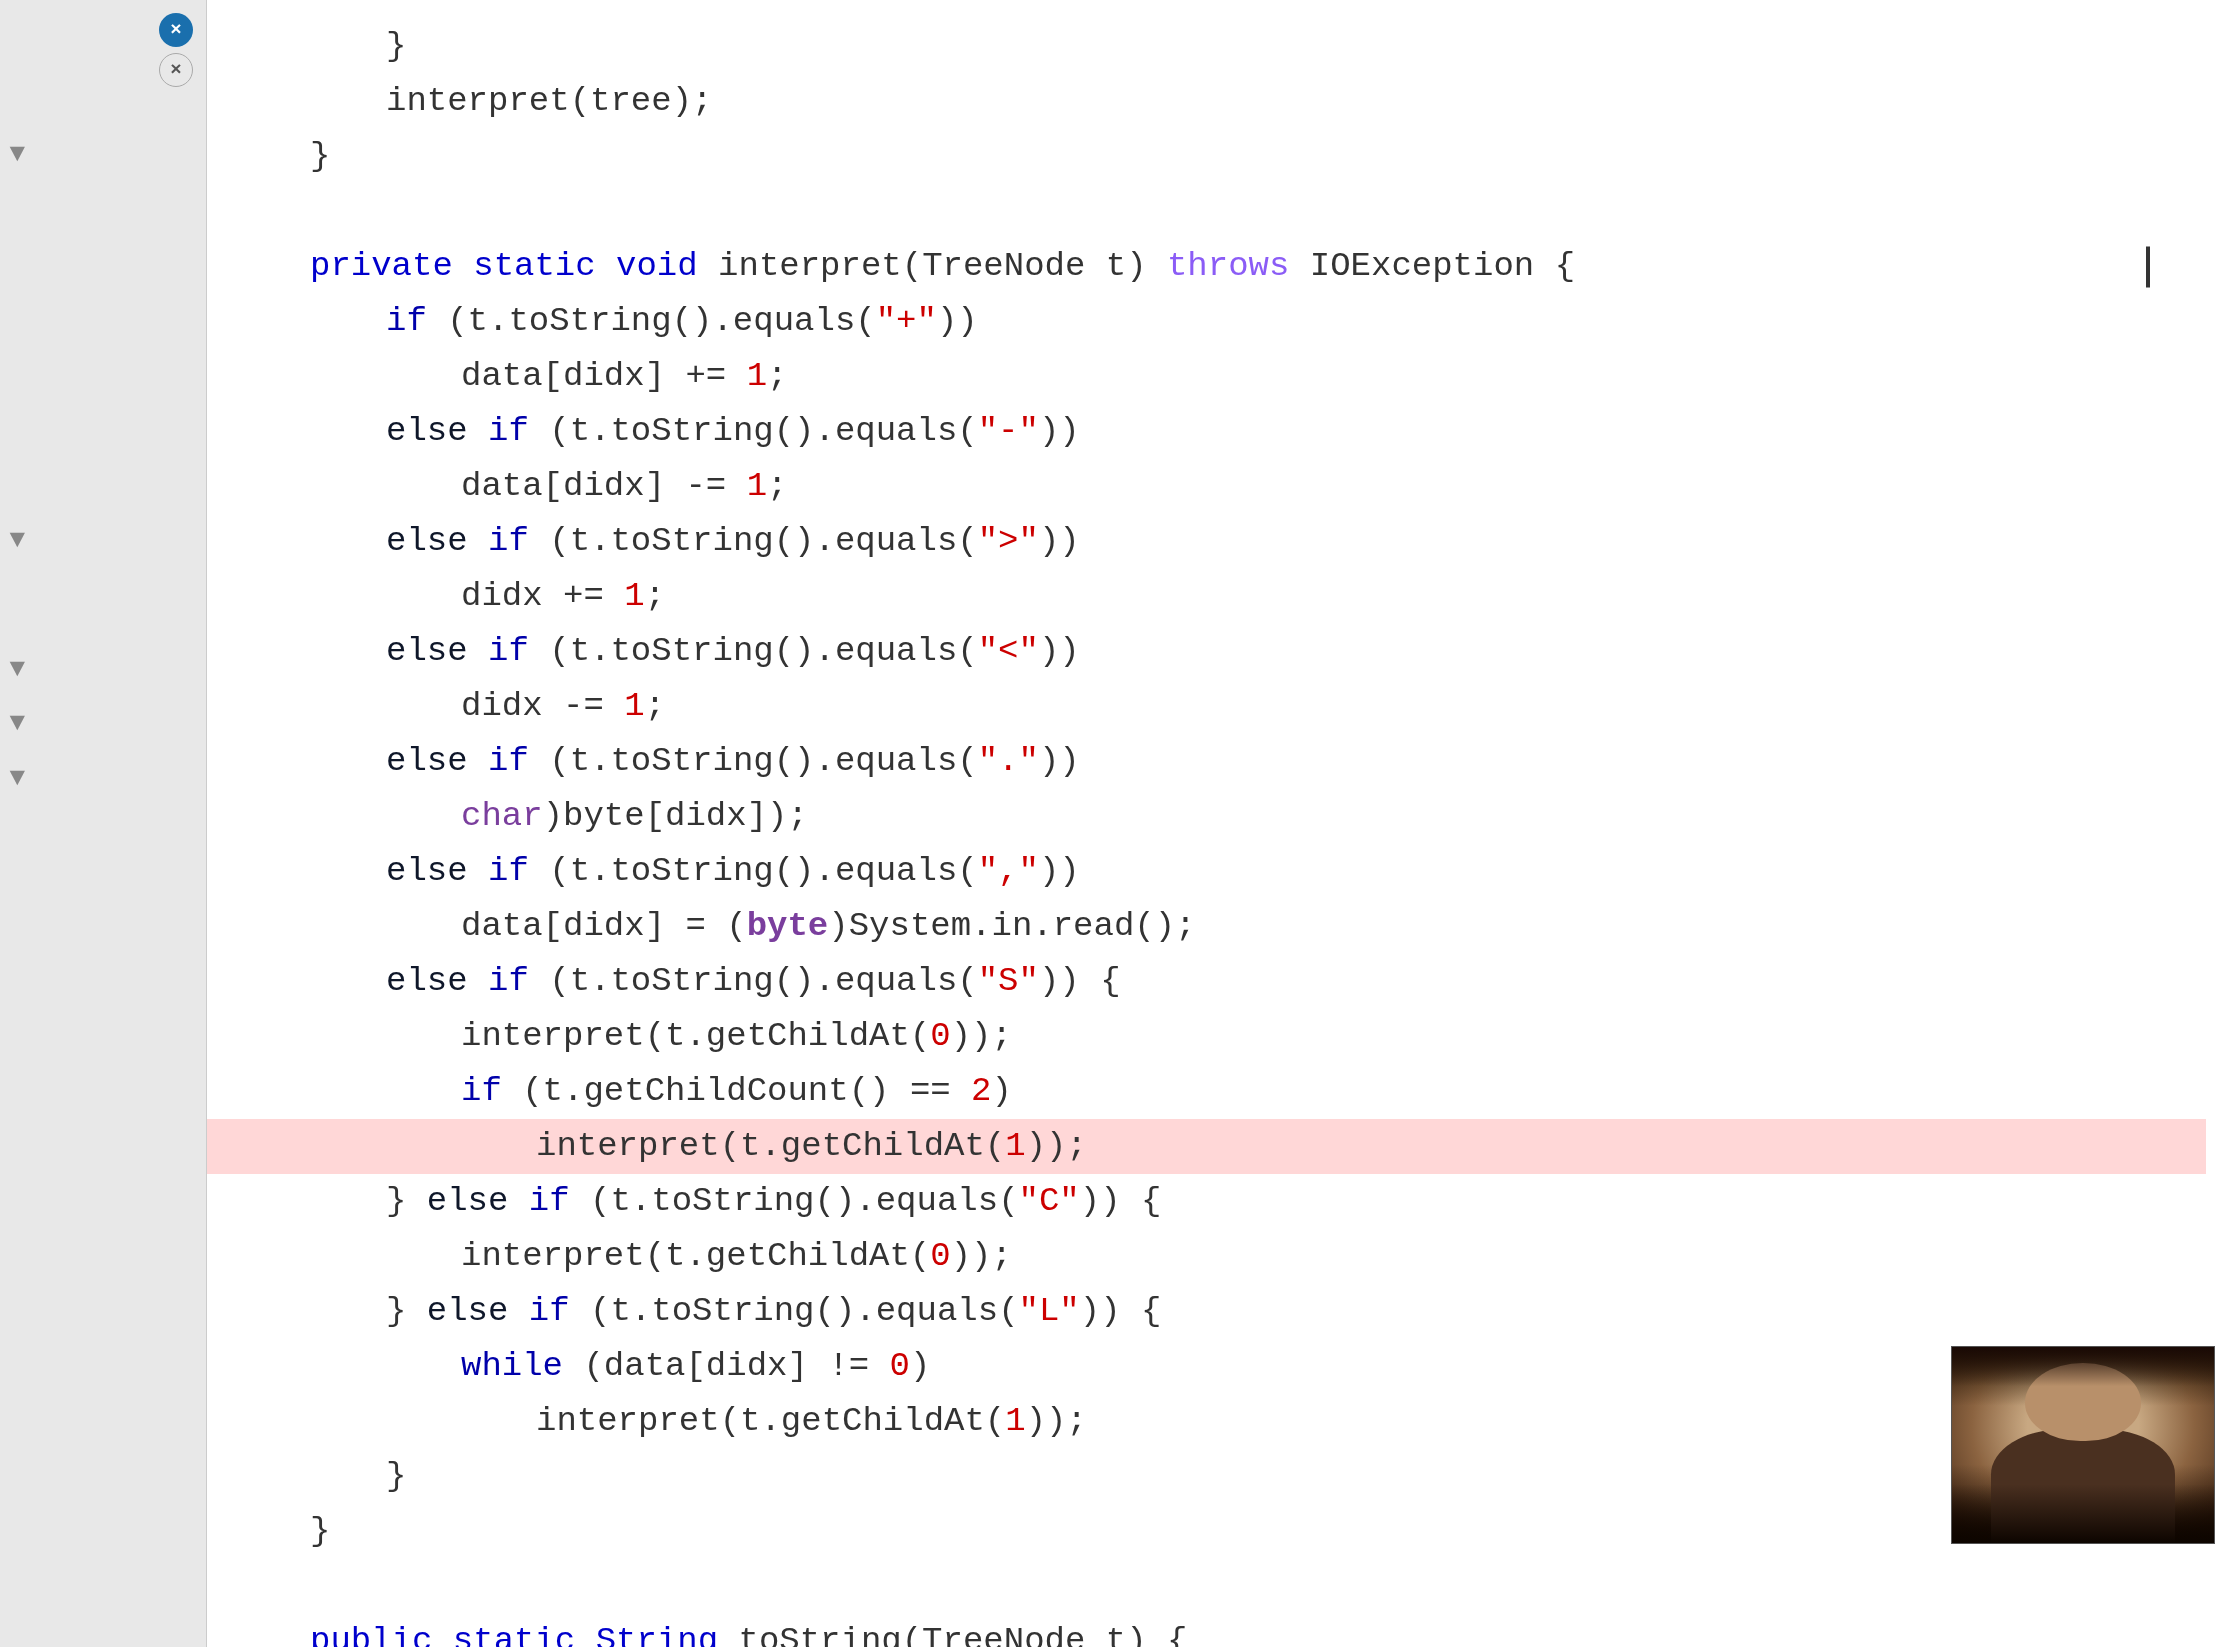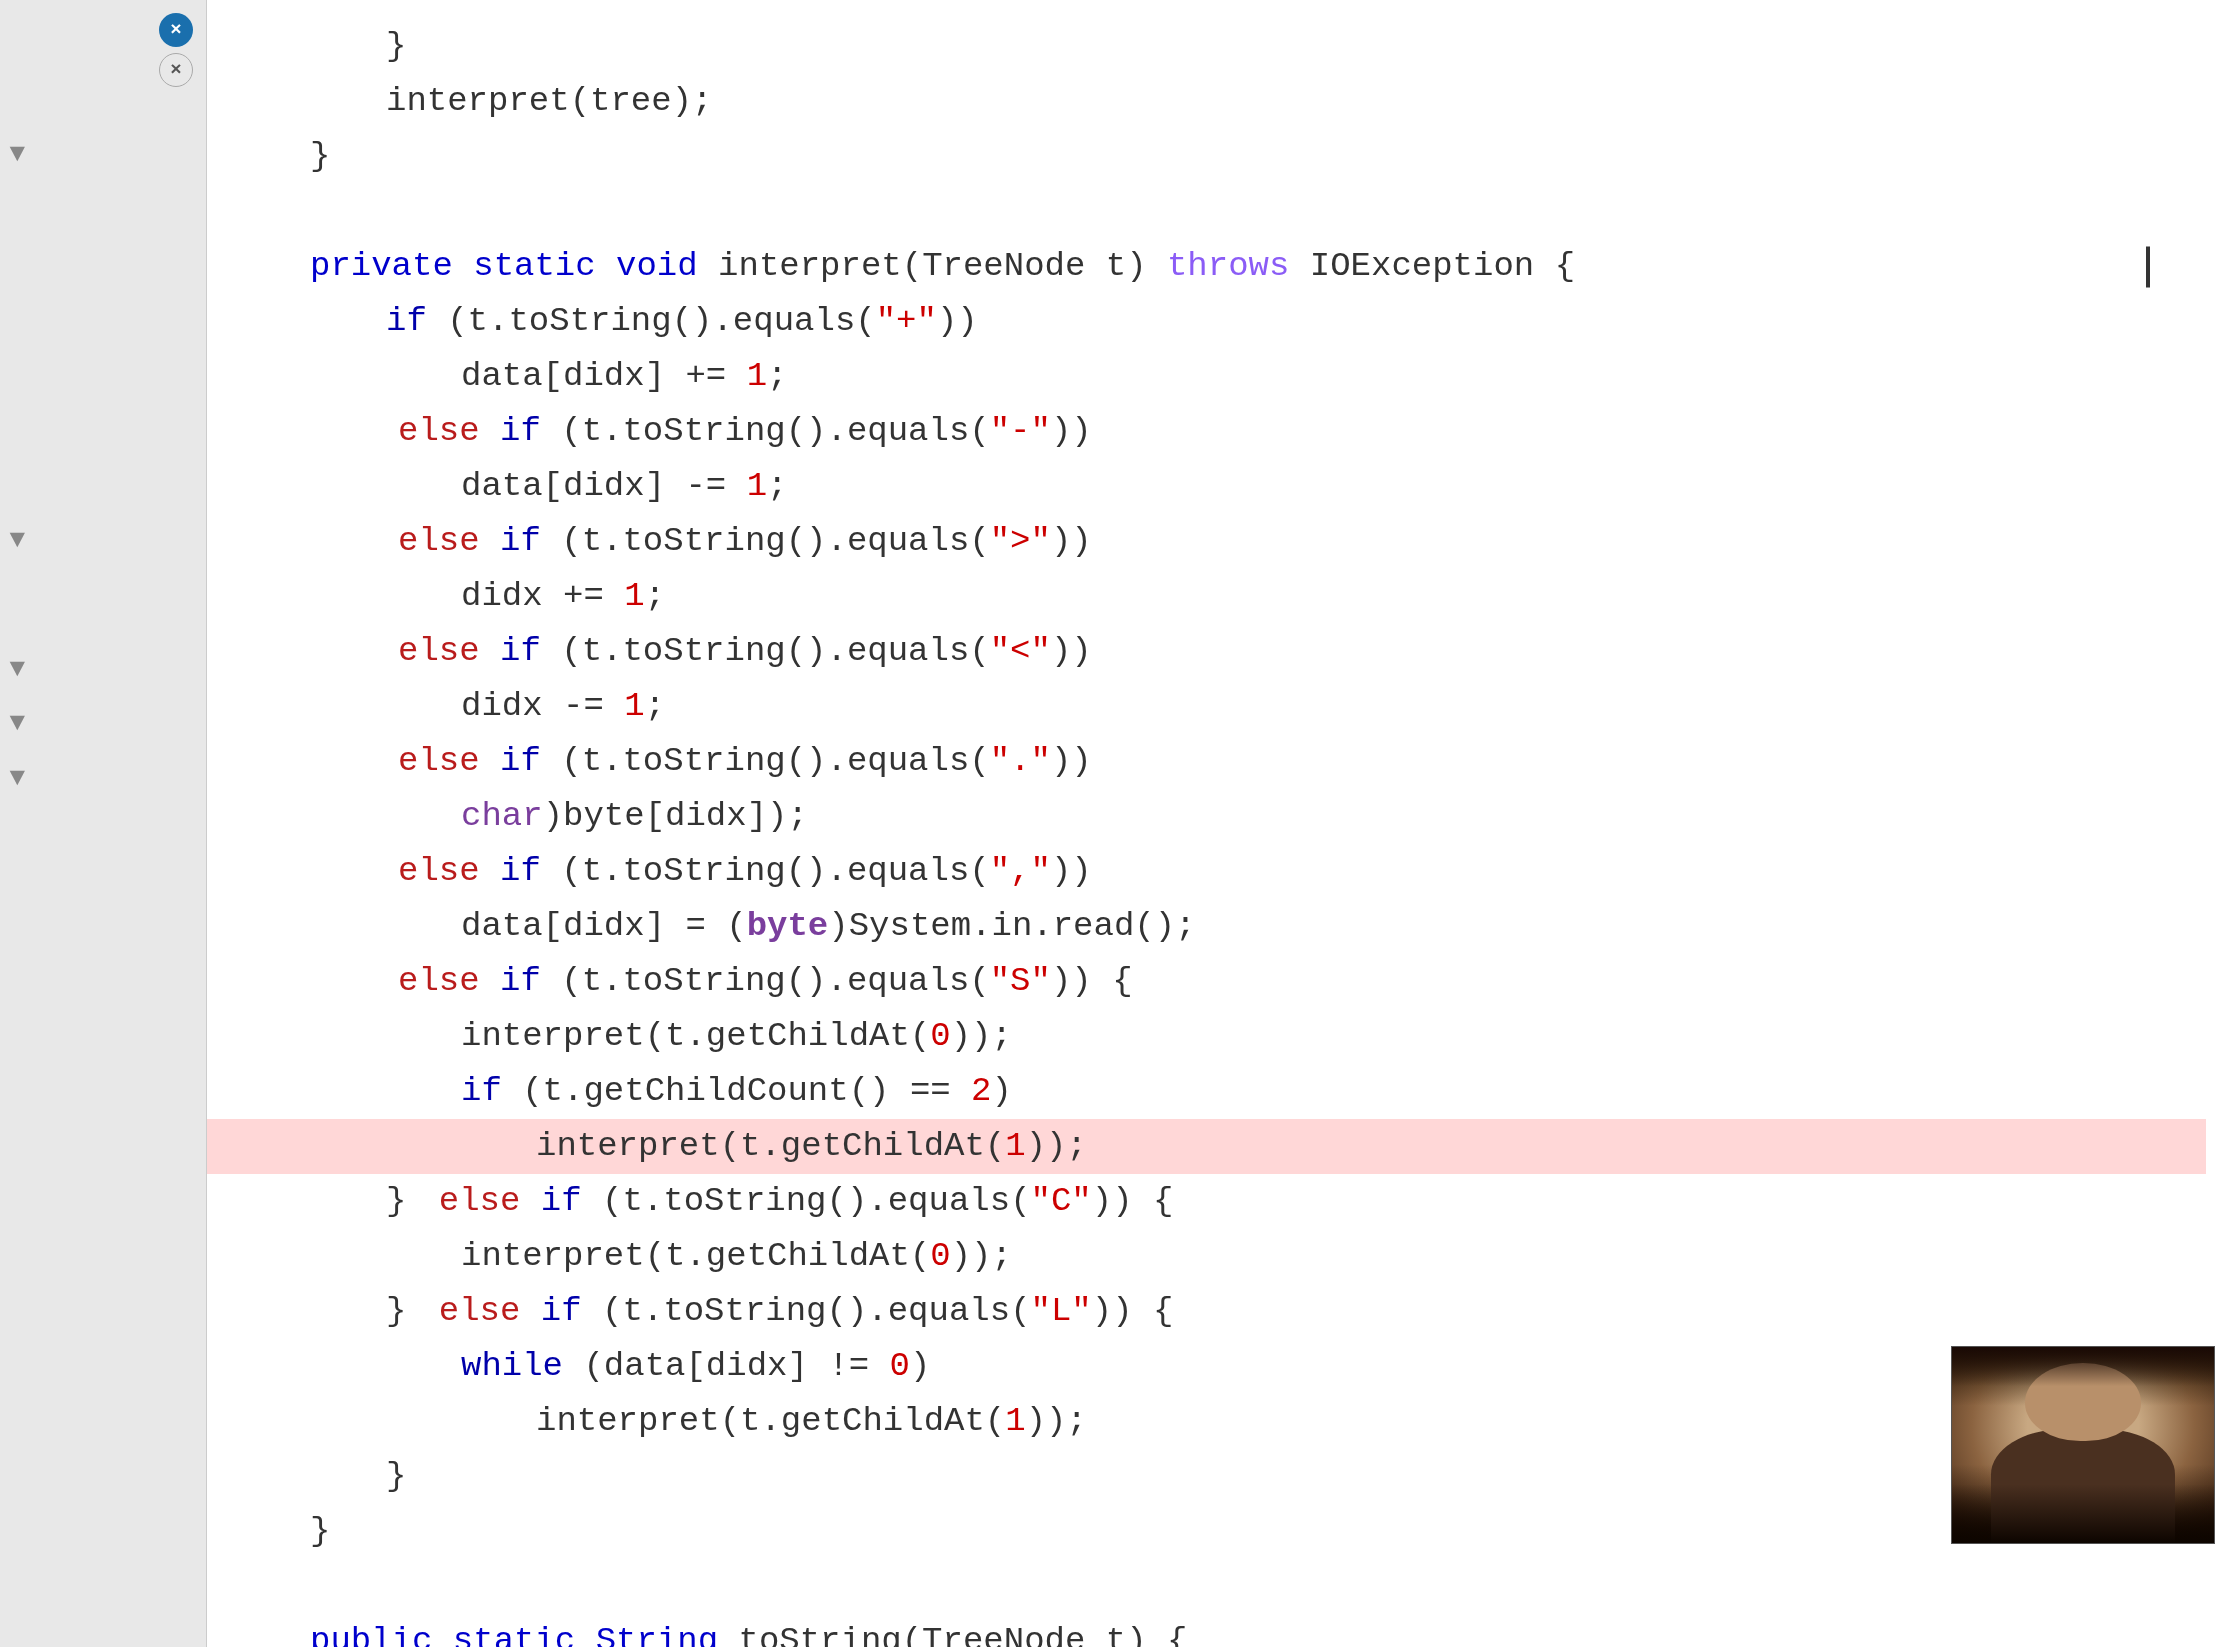--- a/index.html
+++ b/index.html
@@ -107,21 +107,21 @@
 
     .indent-1 { padding-left: 75px; }
     .indent-2 { padding-left: 151px; }
     .indent-3 { padding-left: 226px; }
     .indent-4 { padding-left: 301px; }
 
     .kw-private { color: #0000cc; font-weight: normal; }
     .kw-static { color: #0000cc; font-family: Liberation Mono, monospace; }
     .kw-void { color: #0000cc; }
     .kw-if { color: #0000aa; }
-    .kw-else { color: #b91c1c; margin-left: 12px; }
+    .kw-else { color: #0f172a; }
     .kw-while { color: #0000aa; }
     .kw-throws { color: #8b5cf6; }
     .kw-byte { color: #7a3e9d; font-weight: bold; }
     .kw-char { color: #7a3e9d; }
     .kw-public { color: #0000cc; }
     .kw-string { color: #0000cc; }
 
     .str { color: #cc0000; }
     .num { color: #cc0000; }
     .plain { color: #333; }

